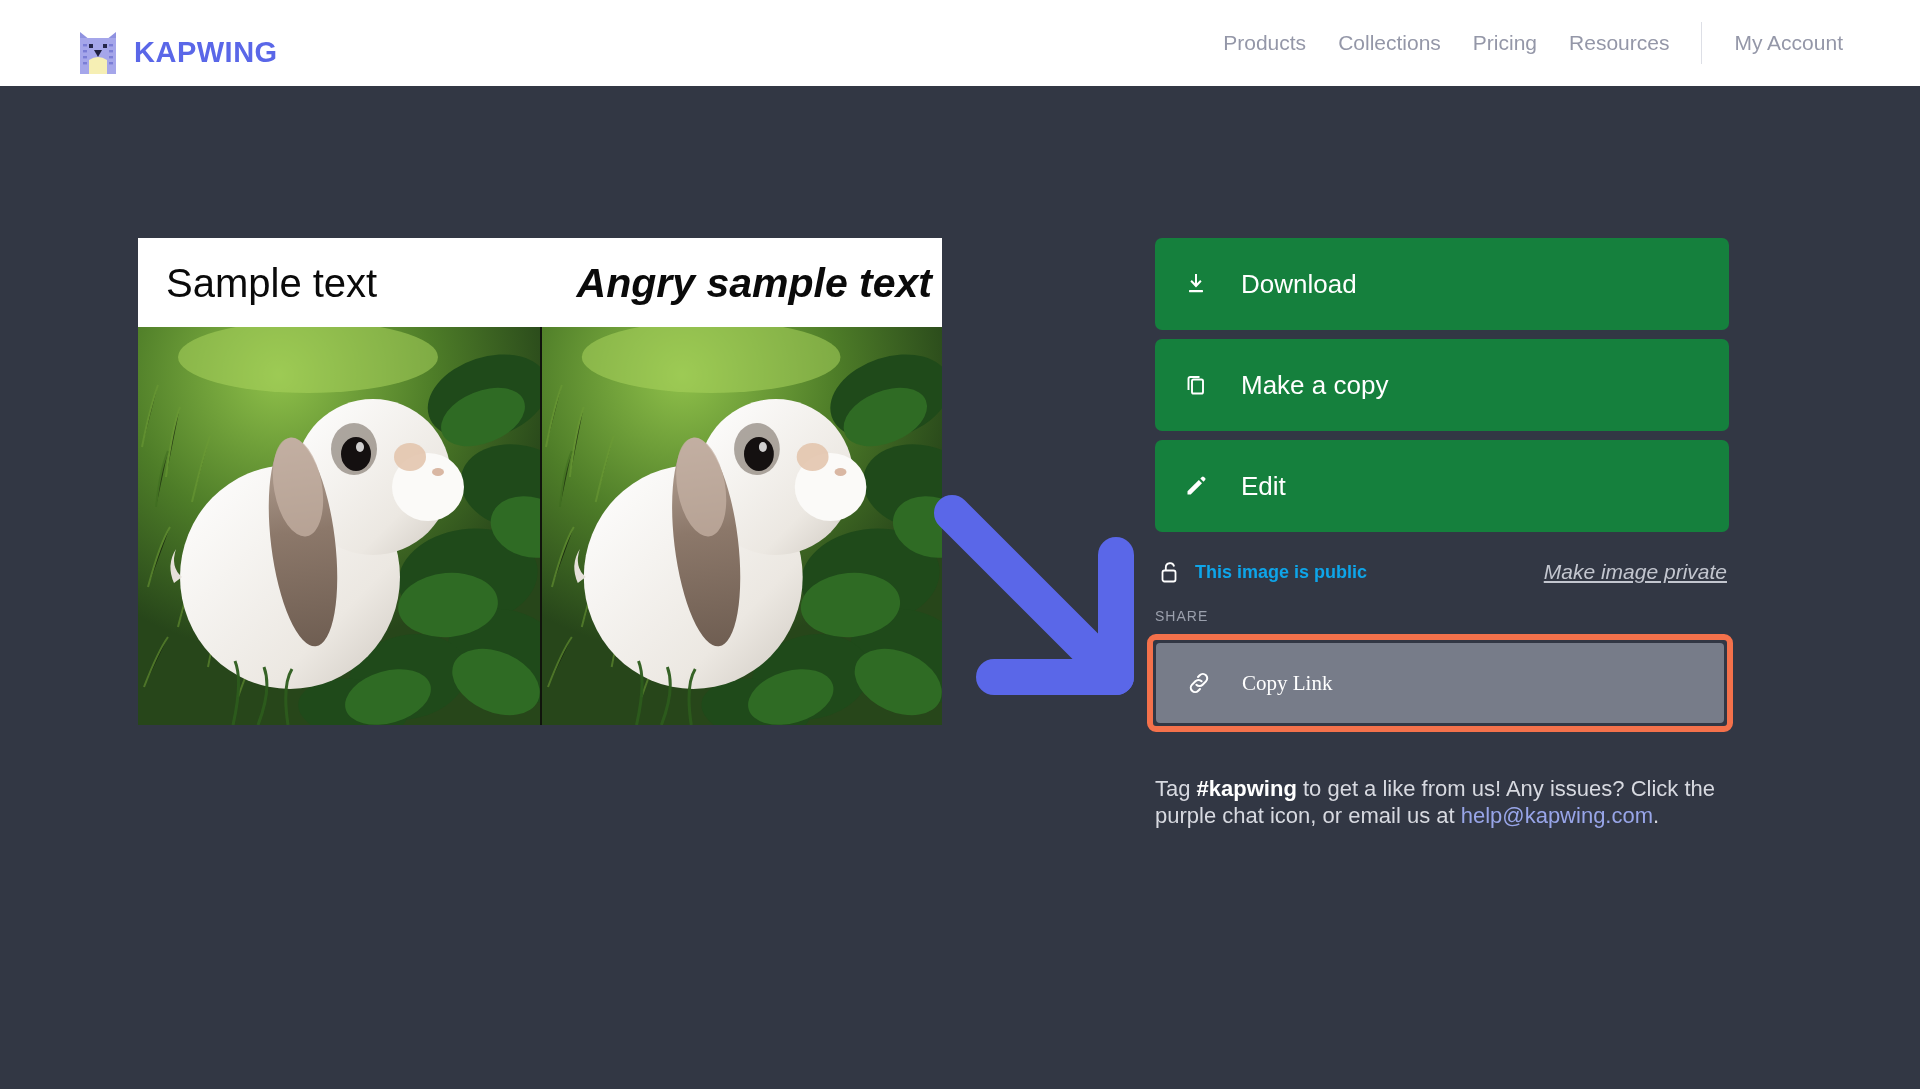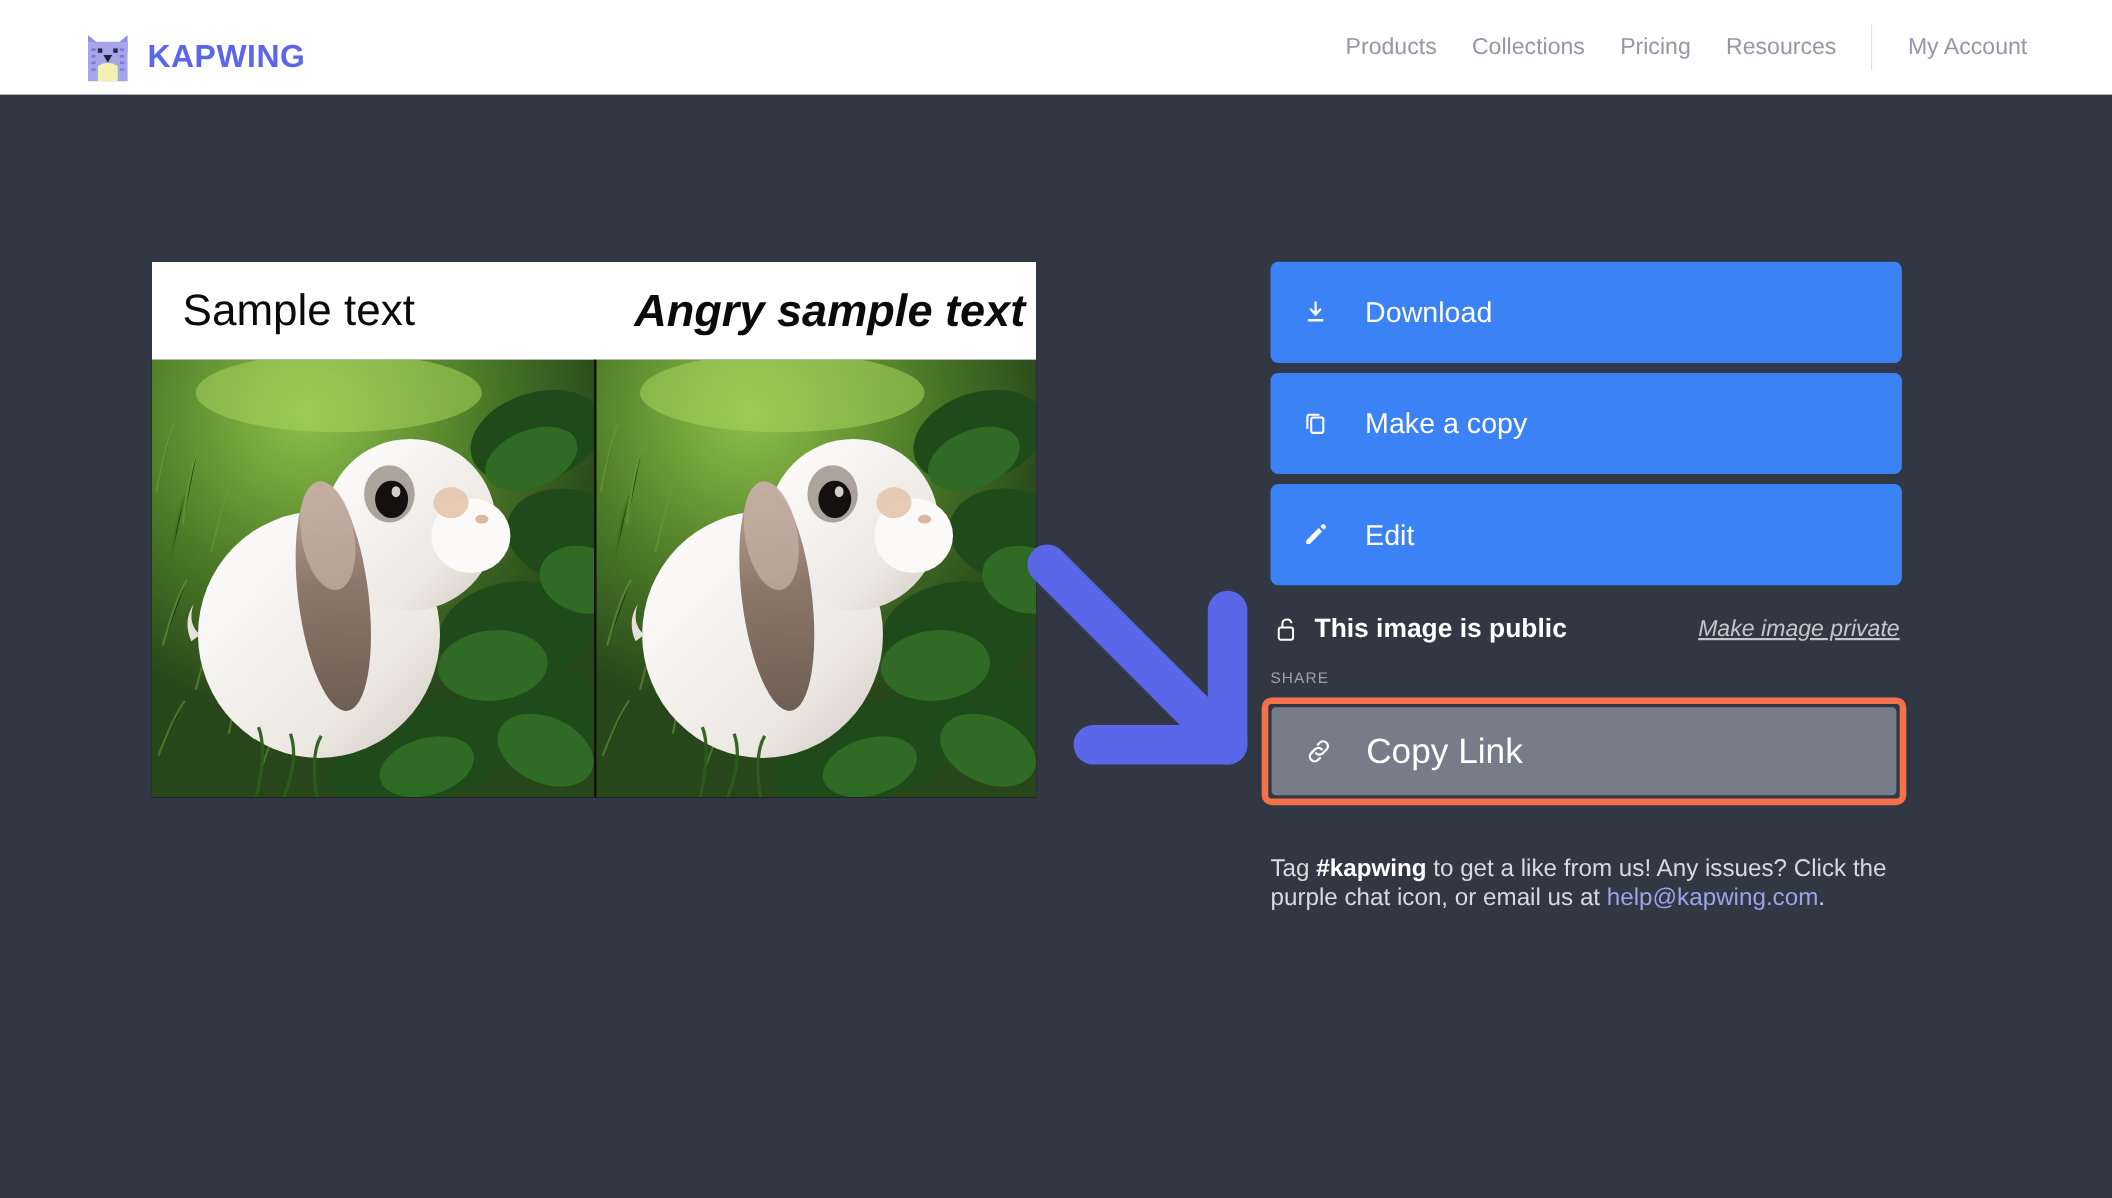--- a/index.html
+++ b/index.html
@@ -73,39 +73,39 @@
   
   .arrow-annot {
     position: absolute; left: 930px; top: 405px;
     width: 220px; height: 220px; pointer-events: none;
   }
 
   
   .panel { position: absolute; left: 1155px; top: 152px; width: 574px; }
   .action-btn {
     position: relative; width: 574px; height: 92px;
-    background: #3b82f6; border-radius: 7px;
+    background: #15803d; border-radius: 7px;
     display: flex; align-items: center; margin-bottom: 9px;
     cursor: pointer; border: none;
   }
   .action-btn .ico {
     position: absolute; left: 28px; width: 26px; height: 26px;
     display: flex; align-items: center; justify-content: center;
   }
   .action-btn .lbl {
     position: absolute; left: 86px; font-size: 26px; color: #ffffff;
     font-weight: 400; white-space: nowrap;
   }
 
   .privacy-row {
     position: relative; width: 574px; height: 62px;
     display: flex; align-items: center; margin-top: 8px;
   }
   .lock-ico { width: 22px; height: 24px; margin-left: 4px; margin-right: 14px; flex: none; }
-  .privacy-text { font-size: 24px; font-weight: bold; color: #ffffff; white-space: nowrap; }
+  .privacy-text { font-size: 18px; font-weight: bold; color: #0ea5e9; white-space: nowrap; }
   .privacy-link {
     position: absolute; right: 2px; font-size: 21px; font-style: italic;
     color: #c3c6cf; text-decoration: underline; cursor: pointer; white-space: nowrap;
   }
 
   .share-label {
     font-size: 14px; letter-spacing: 1px; color: #9ba0ad;
     margin-top: 5px; margin-bottom: 10px; margin-left: 0px;
   }
 
@@ -113,21 +113,21 @@
     position: relative; width: 586px; left: -8px;
     border: 6px solid #f4714b; border-radius: 9px; padding: 3px;
   }
   .copylink-btn {
     position: relative; width: 100%; height: 80px;
     background: #777c89; border-radius: 4px;
     display: flex; align-items: center; cursor: pointer; border: none;
   }
   .copylink-btn .ico { position: absolute; left: 30px; width: 26px; height: 26px; }
   .copylink-btn .lbl {
-    position: absolute; left: 86px; font-size: 32px; color: #ffffff; white-space: nowrap;
+    position: absolute; left: 86px; font-size: 21px; color: #ffffff; white-space: nowrap; font-family: Liberation Serif, serif;
   }
 
   .footnote {
     margin-top: 44px; width: 566px;
     font-size: 22px; line-height: 1.22; color: #d7d9e0;
   }
   .footnote b { color: #ffffff; font-weight: bold; }
   .footnote .mail { color: #98a5e8; cursor: pointer; }
 </style>
 </head>

